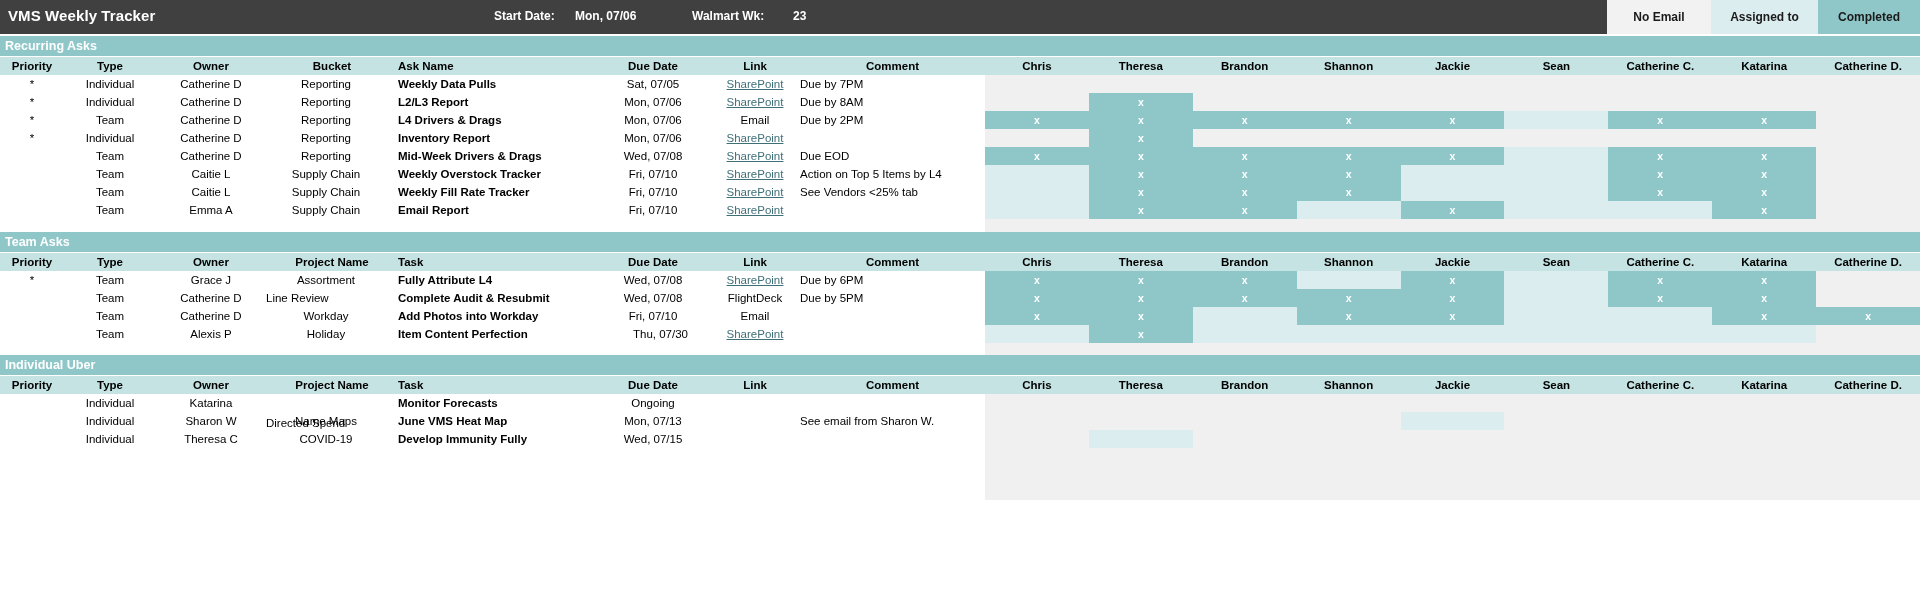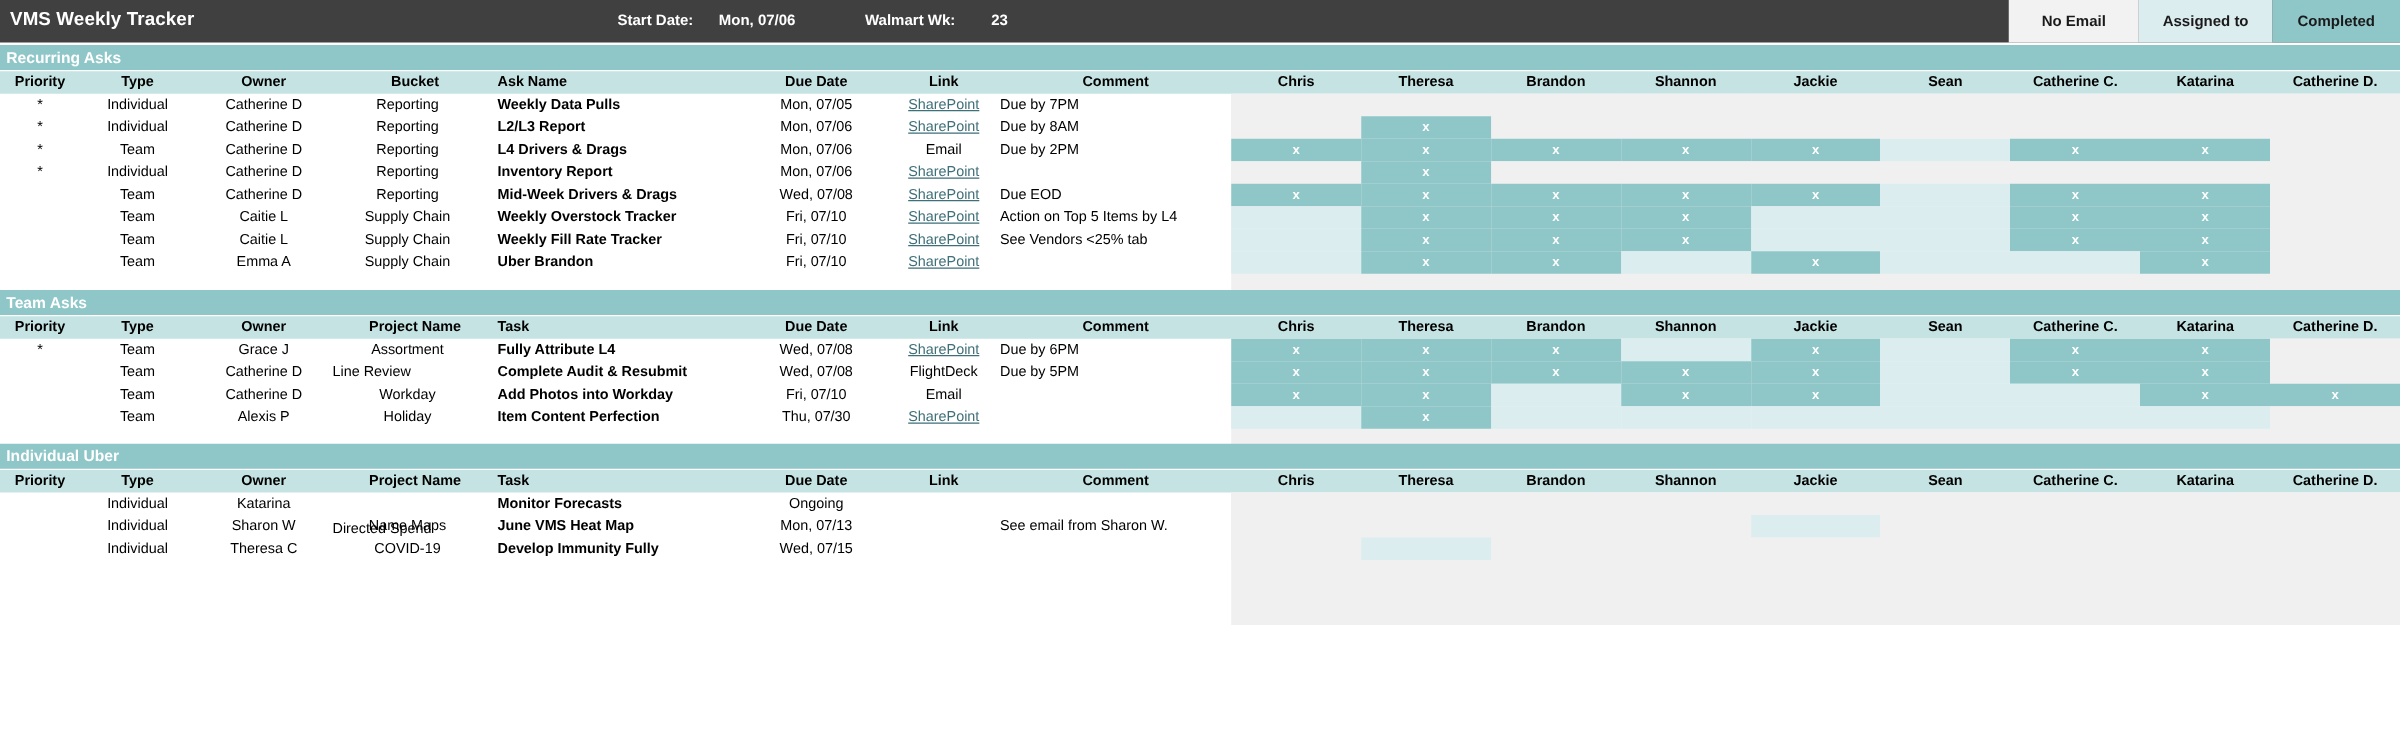--- a/index.html
+++ b/index.html
@@ -81,21 +81,21 @@
         <div class="ch" style="left: 1712.22px; width: 103.889px; text-align: center;">Katarina</div>
         <div class="ch" style="left: 1816.11px; width: 103.889px; text-align: center;">Catherine D.</div>
       </div>
       <div class="gridbg" style="top: 75px; height: 174px;"></div>
       <div class="row" style="top: 75px;">
         <div class="cell" style="left: 0px; width: 64px; text-align: center;">*</div>
         <div class="cell" style="left: 64px; width: 92px; text-align: center;">Individual</div>
         <div class="cell" style="left: 156px; width: 110px; text-align: center;">Catherine D</div>
         <div class="cell" style="left: 266px; width: 120px; text-align: center;">Reporting</div>
         <div class="cell bold" style="left: 398px; width: 222px; text-align: left;">Weekly Data Pulls</div>
-        <div class="cell" style="left: 590px; width: 126px; text-align: center;">Mon, 07/05</div>
+        <div class="cell" style="left: 590px; width: 126px; text-align: center;">Sat, 07/05</div>
         <div class="cell" style="left: 700px; width: 110px; text-align: center;"><span class="link">SharePoint</span></div>
         <div class="cell" style="left: 800px; width: 185px; text-align: left;">Due by 7PM</div>
         <div class="m none" style="left: 985px; width: 103.889px;"></div>
         <div class="m none" style="left: 1088.89px; width: 103.889px;"></div>
         <div class="m none" style="left: 1192.78px; width: 103.889px;"></div>
         <div class="m none" style="left: 1296.67px; width: 103.889px;"></div>
         <div class="m none" style="left: 1400.56px; width: 103.889px;"></div>
         <div class="m none" style="left: 1504.44px; width: 103.889px;"></div>
         <div class="m none" style="left: 1608.33px; width: 103.889px;"></div>
         <div class="m none" style="left: 1712.22px; width: 103.889px;"></div>
@@ -213,21 +213,21 @@
         <div class="m assigned" style="left: 1504.44px; width: 103.889px;"></div>
         <div class="m done" style="left: 1608.33px; width: 103.889px;">x</div>
         <div class="m done" style="left: 1712.22px; width: 103.889px;">x</div>
         <div class="m none" style="left: 1816.11px; width: 103.889px;"></div>
       </div>
       <div class="row" style="top: 201px;">
         <div class="cell" style="left: 0px; width: 64px; text-align: center;"></div>
         <div class="cell" style="left: 64px; width: 92px; text-align: center;">Team</div>
         <div class="cell" style="left: 156px; width: 110px; text-align: center;">Emma A</div>
         <div class="cell" style="left: 266px; width: 120px; text-align: center;">Supply Chain</div>
-        <div class="cell bold" style="left: 398px; width: 222px; text-align: left;">Uber Brandon</div>
+        <div class="cell bold" style="left: 398px; width: 222px; text-align: left;">Email Report</div>
         <div class="cell" style="left: 590px; width: 126px; text-align: center;">Fri, 07/10</div>
         <div class="cell" style="left: 700px; width: 110px; text-align: center;"><span class="link">SharePoint</span></div>
         <div class="cell" style="left: 800px; width: 185px; text-align: left;"></div>
         <div class="m assigned" style="left: 985px; width: 103.889px;"></div>
         <div class="m done" style="left: 1088.89px; width: 103.889px;">x</div>
         <div class="m done" style="left: 1192.78px; width: 103.889px;">x</div>
         <div class="m assigned" style="left: 1296.67px; width: 103.889px;"></div>
         <div class="m done" style="left: 1400.56px; width: 103.889px;">x</div>
         <div class="m assigned" style="left: 1504.44px; width: 103.889px;"></div>
         <div class="m assigned" style="left: 1608.33px; width: 103.889px;"></div>
@@ -311,21 +311,21 @@
         <div class="m assigned" style="left: 1608.33px; width: 103.889px;"></div>
         <div class="m done" style="left: 1712.22px; width: 103.889px;">x</div>
         <div class="m done" style="left: 1816.11px; width: 103.889px;">x</div>
       </div>
       <div class="row" style="top: 325px;">
         <div class="cell" style="left: 0px; width: 64px; text-align: center;"></div>
         <div class="cell" style="left: 64px; width: 92px; text-align: center;">Team</div>
         <div class="cell" style="left: 156px; width: 110px; text-align: center;">Alexis P</div>
         <div class="cell" style="left: 266px; width: 120px; text-align: center;">Holiday</div>
         <div class="cell bold" style="left: 398px; width: 222px; text-align: left;">Item Content Perfection</div>
-        <div class="cell" style="left: 590px; width: 126px; text-align: center;">Thu, 07/30</div>
+        <div class="cell" style="left: 562px; width: 126px; text-align: right;">Thu, 07/30</div>
         <div class="cell" style="left: 700px; width: 110px; text-align: center;"><span class="link">SharePoint</span></div>
         <div class="cell" style="left: 800px; width: 185px; text-align: left;"></div>
         <div class="m assigned" style="left: 985px; width: 103.889px;"></div>
         <div class="m done" style="left: 1088.89px; width: 103.889px;">x</div>
         <div class="m assigned" style="left: 1192.78px; width: 103.889px;"></div>
         <div class="m assigned" style="left: 1296.67px; width: 103.889px;"></div>
         <div class="m assigned" style="left: 1400.56px; width: 103.889px;"></div>
         <div class="m assigned" style="left: 1504.44px; width: 103.889px;"></div>
         <div class="m assigned" style="left: 1608.33px; width: 103.889px;"></div>
         <div class="m assigned" style="left: 1712.22px; width: 103.889px;"></div>

